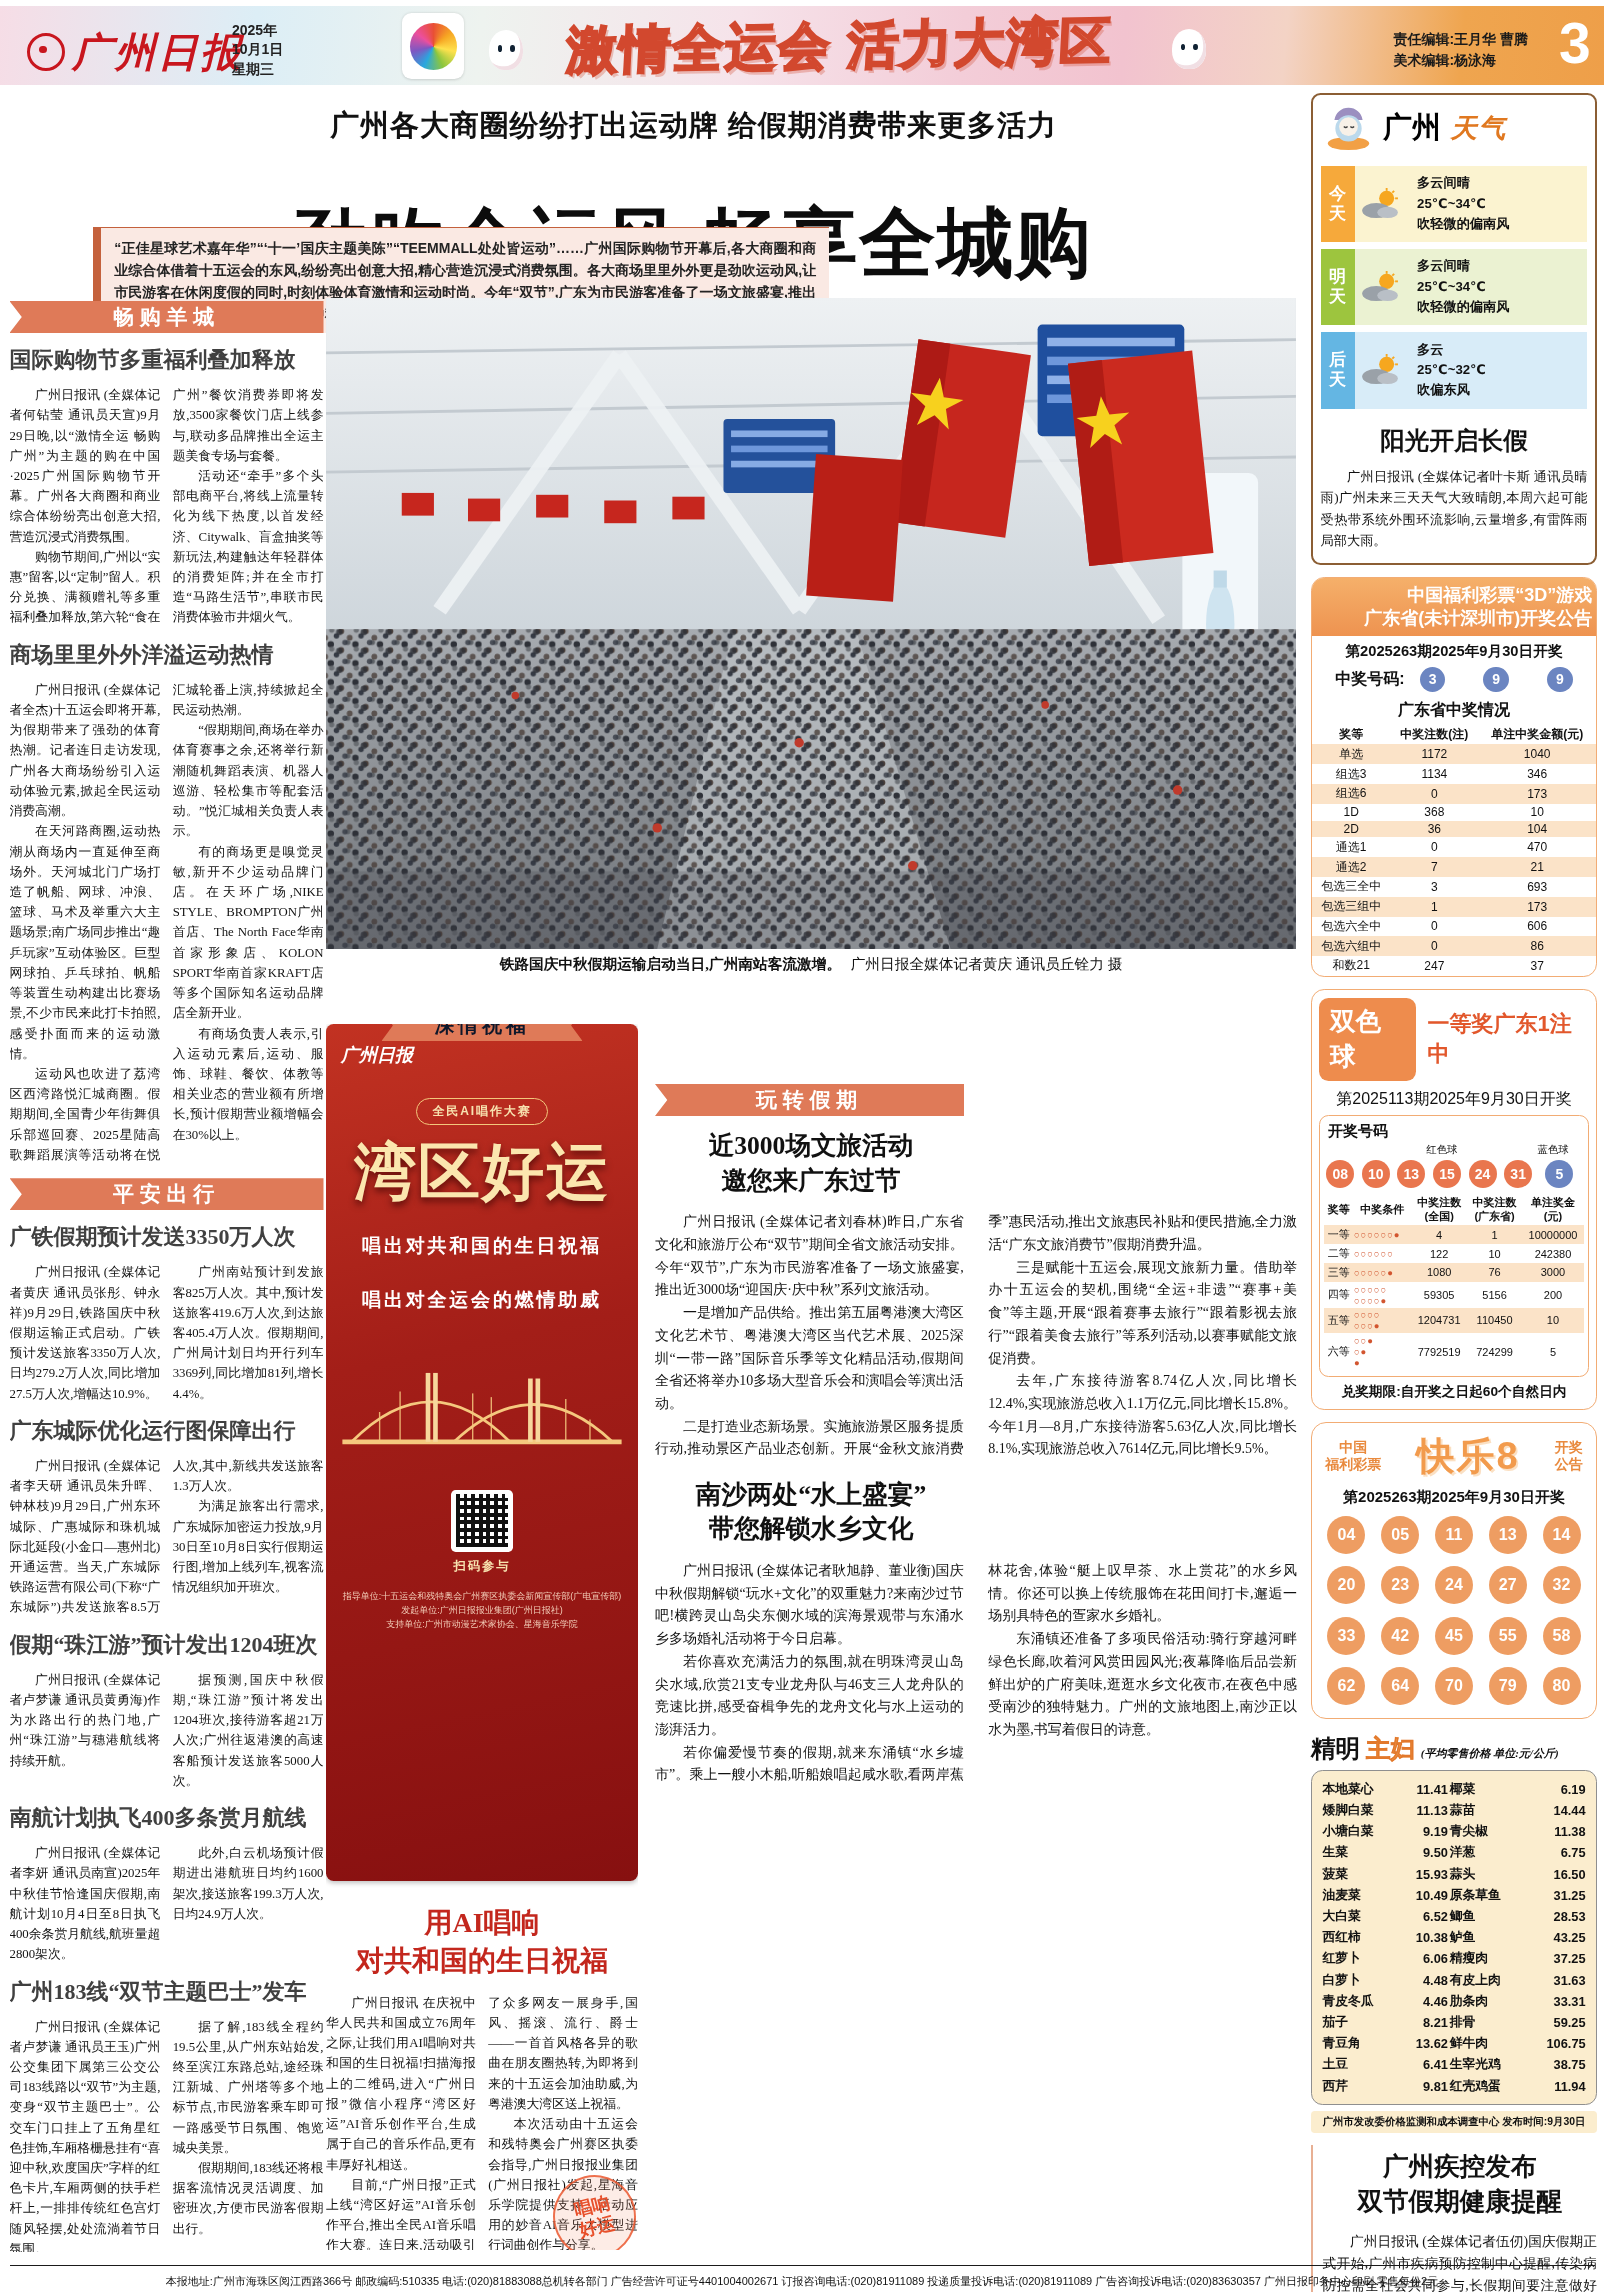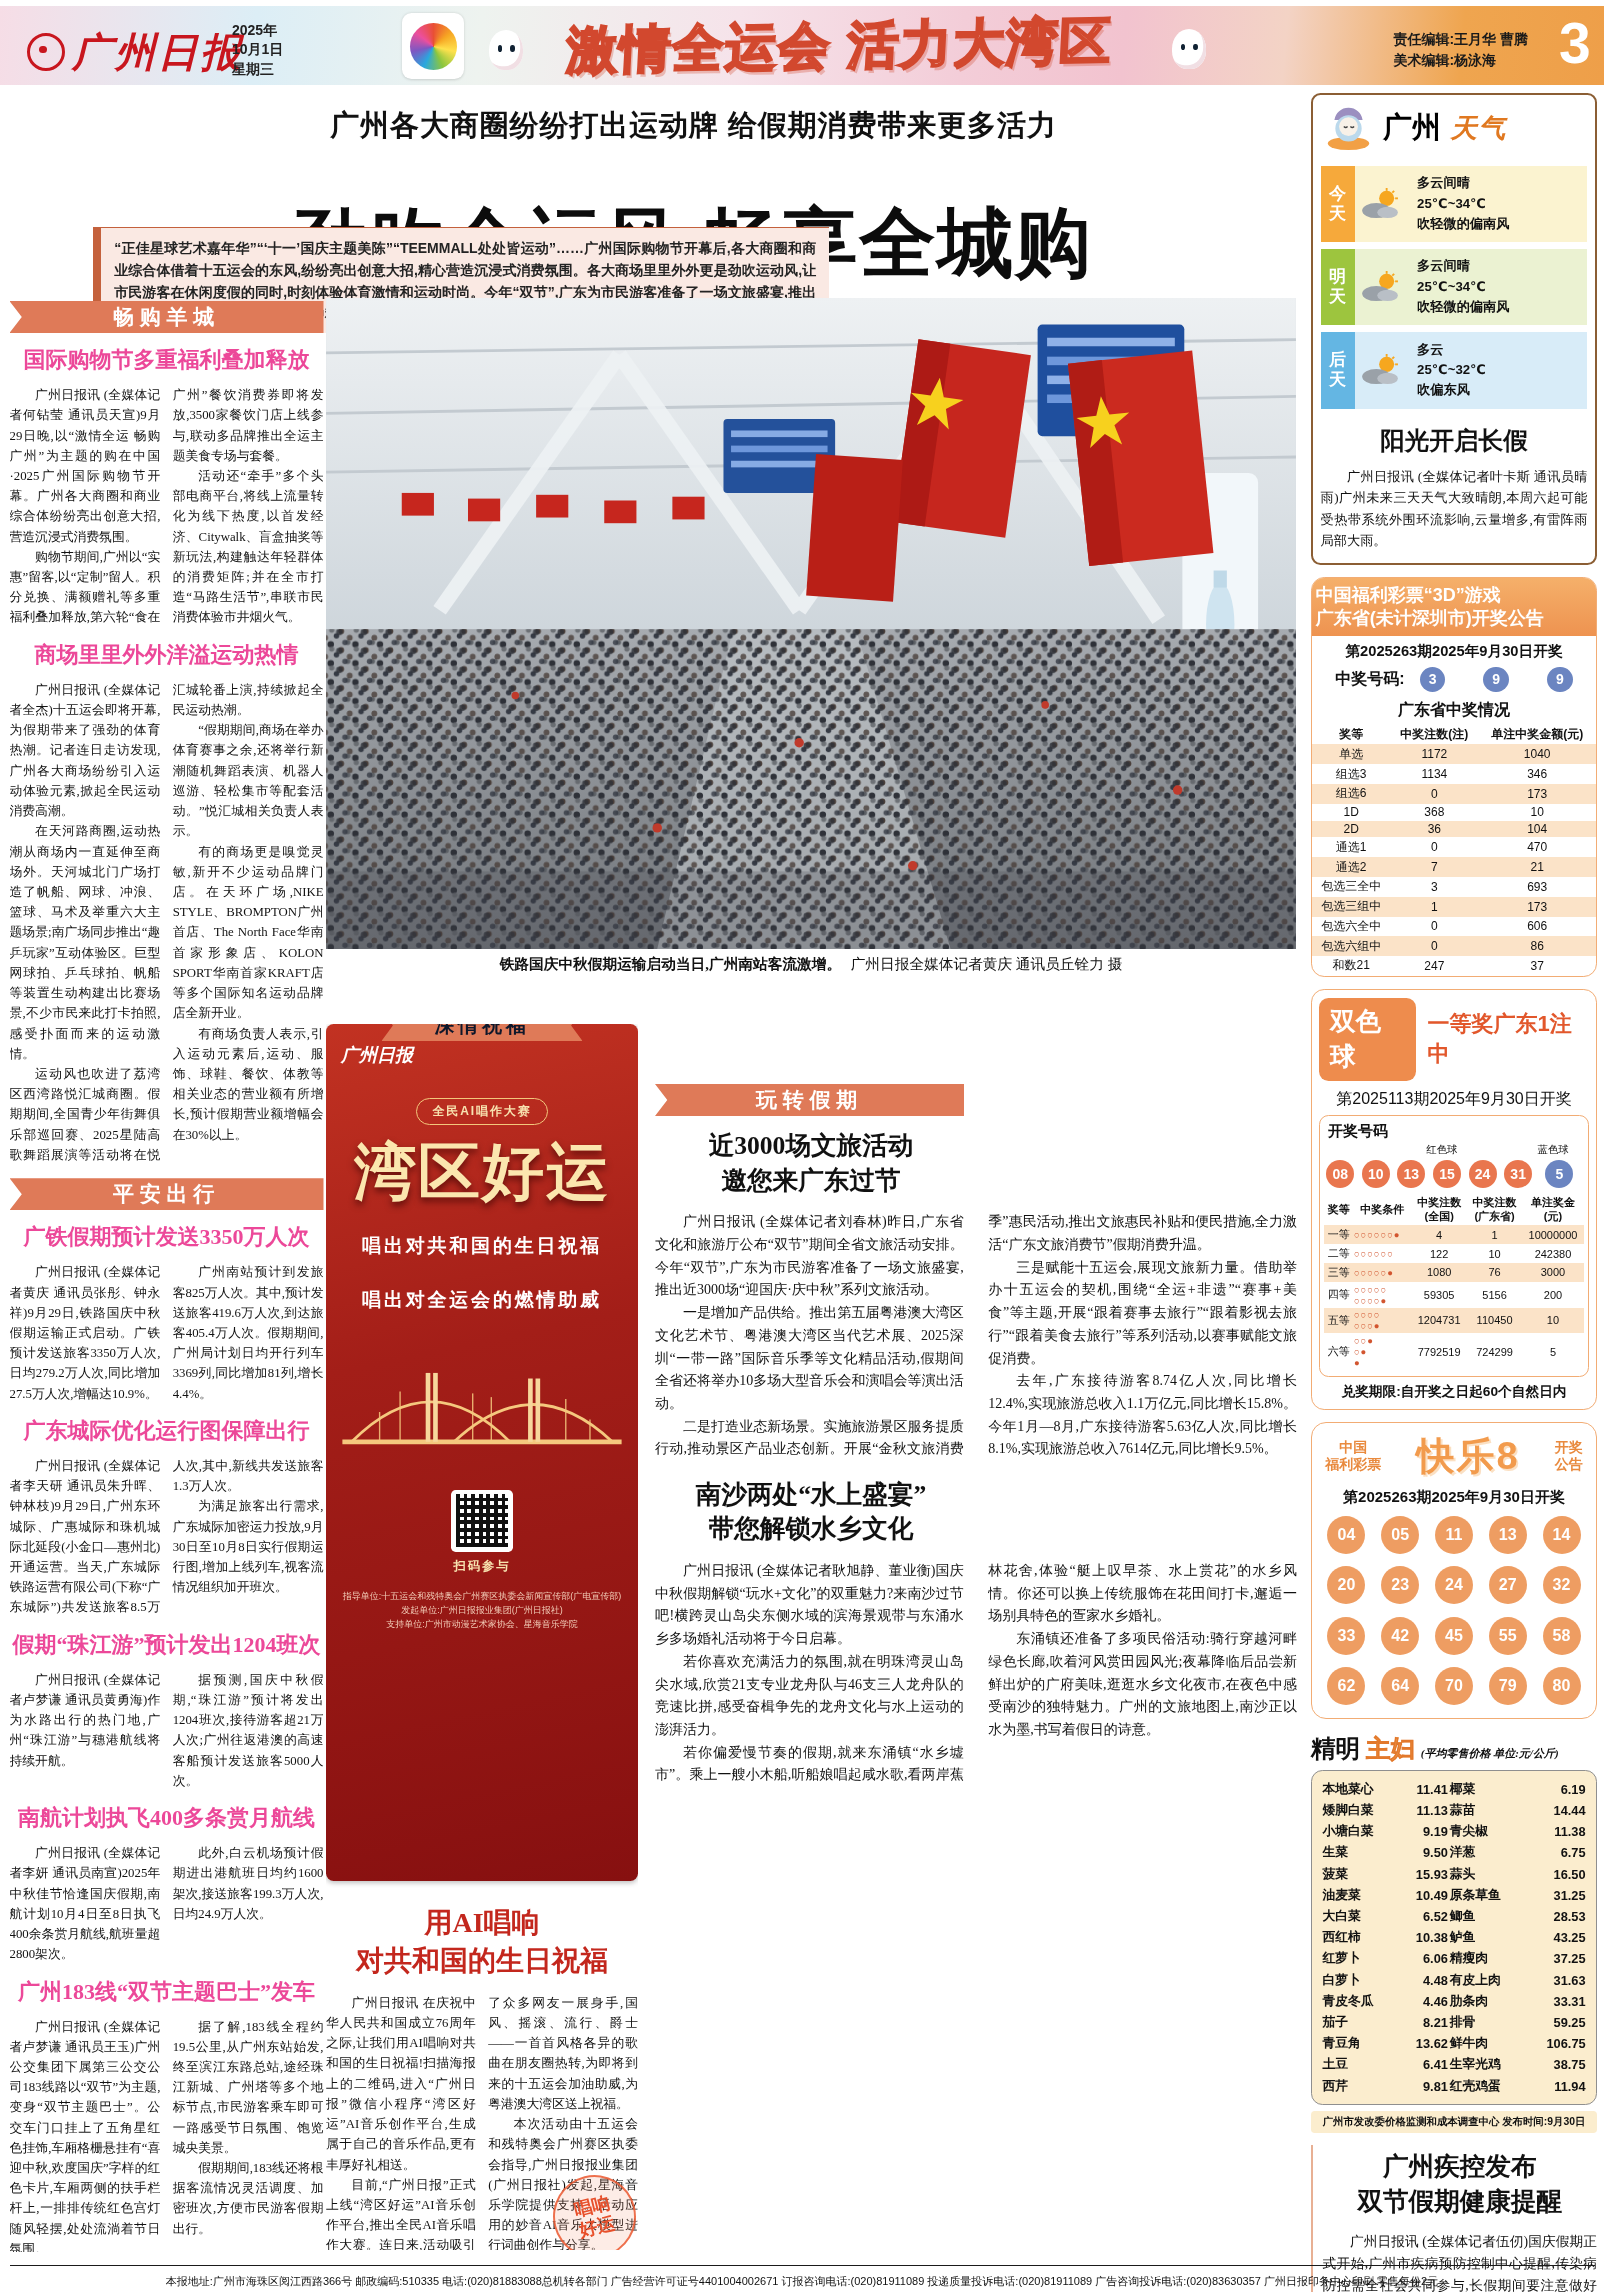--- a/index.html
+++ b/index.html
@@ -53,21 +53,21 @@
   .col-mr{position:absolute;left:655px;top:1084px;width:642px;height:1226px;overflow:hidden;}
   .col-right{position:absolute;left:1311px;top:93px;width:286px;display:flex;flex-direction:column;gap:12.3px;}
   .footer{position:absolute;left:9.5px;top:2265px;width:1585px;border-top:1.9px solid #1a1a1a;
     padding-top:7.6px;font-size:11px;text-align:center;white-space:nowrap;color:#111;}
 
   
   .ribbon{height:32px;background:#DF7A58;color:#fff;font-weight:700;font-size:21px;line-height:32px;
     text-align:center;letter-spacing:5.7px;clip-path:polygon(0 0,100% 0,100% 100%,0 100%,12.3px 50%);margin-bottom:13.2px;}
   .art{margin-bottom:13.2px;}
   .art-title{font-family:"Liberation Serif",serif;font-weight:900;font-size:22px;line-height:1.25;
-    text-align:center;margin:3.8px 0 11.4px;color:#ec4899;}
+    text-align:left;margin:3.8px 0 11.4px;color:#404040;}
   .body{font-family:"Liberation Serif",serif;font-size:12.8px;line-height:1.58;color:#121212;}
   .body p{margin:0;text-indent:2em;text-align:justify;}
   .cols2{column-count:2;column-gap:12.3px;}
 
   
   .mr-title{width:312px;font-family:"Liberation Serif",serif;font-weight:900;font-size:25.6px;line-height:1.35;
     text-align:center;margin:9.5px 0 13.2px;}
   .mr-body{font-family:"Liberation Serif",serif;font-size:14px;line-height:1.62;column-count:2;column-gap:24.6px;margin-bottom:17px;}
   .mr-body p{margin:0;text-indent:2em;text-align:justify;}
   .mr .ribbon{width:309px;}
@@ -115,21 +115,21 @@
   .t1 .wday{background:#F6A93B}.t1 .wtext,.t1 .wicon{background:#FBF3D0}
   .t2 .wday{background:#9DC53E}.t2 .wtext,.t2 .wicon{background:#EBF2D2}
   .t3 .wday{background:#64B6E3}.t3 .wtext,.t3 .wicon{background:#D8ECF8}
   .wa-title{font-family:"Liberation Serif",serif;font-weight:900;font-size:24.6px;text-align:center;margin:15px 0 9.5px;}
   .wa-body p{font-family:"Liberation Serif",serif;font-size:13.2px;line-height:1.62;text-indent:2em;
     text-align:justify;margin:0;}
 
   
   .lbox{border:1.9px solid #F2AC74;border-radius:13.2px;overflow:hidden;background:#fff;}
   .lhead{background:linear-gradient(#F5B06A,#EE9350);color:#fff;font-weight:900;font-size:18px;
-    line-height:1.3;text-align:left;padding:5.7px 3.8px;}
+    line-height:1.3;text-align:right;padding:5.7px 3.8px;}
   .ldate{font-weight:700;font-size:14.7px;text-align:center;padding:5.7px 0 1.9px;}
   .ball{display:inline-block;width:25.6px;height:25.6px;border-radius:50%;background:#6B85C1;color:#fff;
     font-weight:700;font-size:14px;line-height:25.6px;text-align:center;}
   .lnum{display:flex;align-items:center;justify-content:center;gap:7.6px;padding:3.8px 0 5.7px;}
   .lnum .lbl{font-weight:900;font-size:16px;margin-right:7.6px;}
   .balls3d{display:flex;gap:38px;}
   .balls3d span{width:25.6px;height:25.6px;border-radius:50%;background:#6B85C1;color:#fff;
     font-weight:700;font-size:14px;line-height:25.6px;text-align:center;}
   .ltitle{font-weight:700;font-size:16px;text-align:center;padding:1.9px 0 2.8px;}
   .ltab{width:100%;border-collapse:collapse;font-size:12px;}

